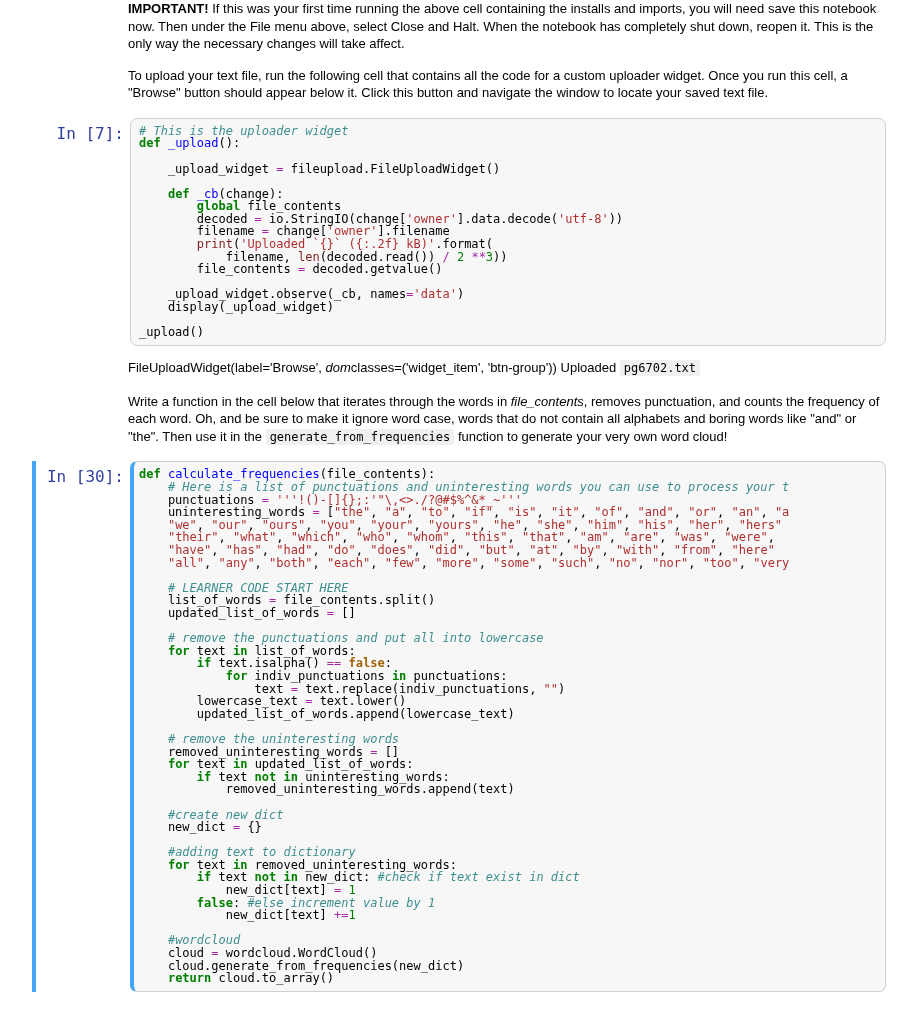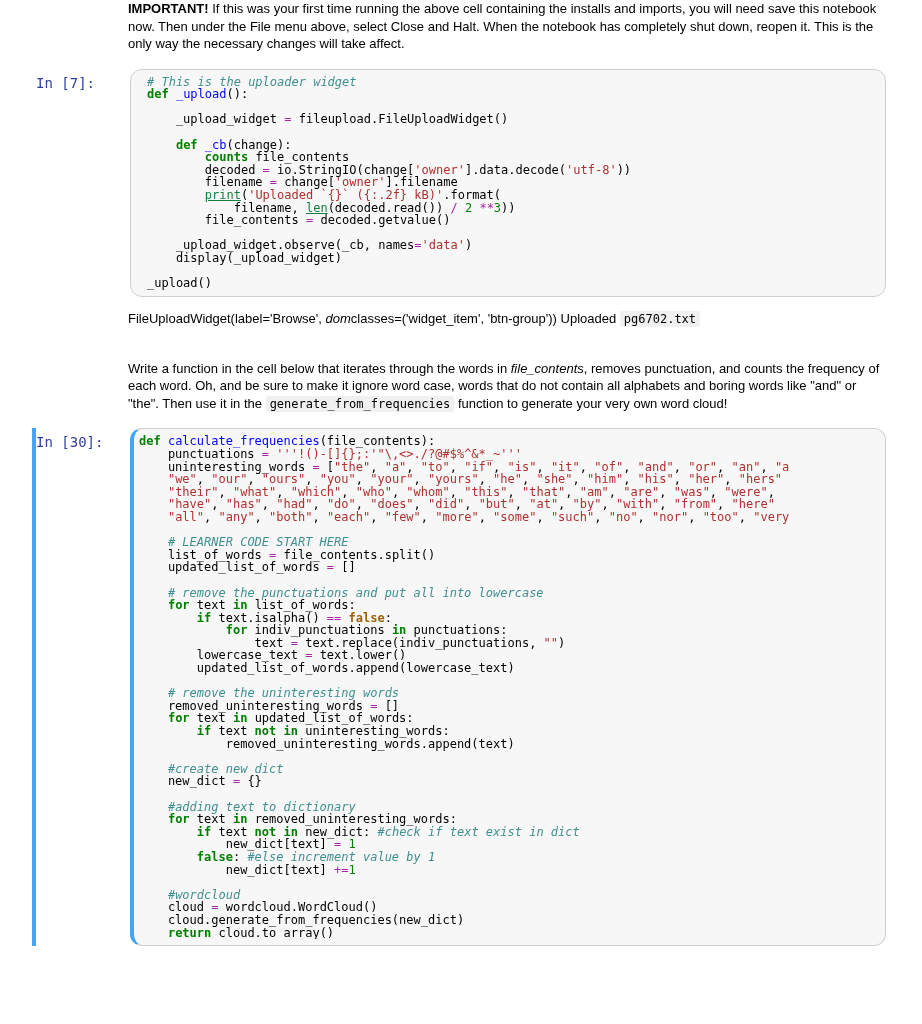--- a/index.html
+++ b/index.html
@@ -34,32 +34,33 @@
     font-size: 12px;
   }
 
   .cell {
     display: flex;
     margin: 0 36px 14px 36px;
   }
   .cell-prompt {
     width: 88px;
     flex: 0 0 88px;
+    text-align: right;
     padding-right: 6px;
     padding-top: 6px;
     font-family: "DejaVu Sans Mono", Menlo, Consolas, monospace;
-    font-size: 14px;
+    font-size: 16px;
     color: #303F9F;
   }
   .cell-body {
     flex: 1 1 auto;
     border: 1px solid #cfcfcf;
-    border-radius: 12px;
+    border-radius: 7px;
     background: #f7f7f7;
-    padding: 6px 16px;
+    padding: 6px 8px;
     overflow: hidden;
   }
   .cell-selected .cell-body {
     border-left: 4px solid #42A5F5;
     padding-left: 5px;
   }
   .cell-selected {
     position: relative;
   }
   .cell-selected::before {
@@ -78,54 +79,55 @@
     font-size: 12px;
     line-height: 1.05;
     white-space: pre;
     overflow-x: hidden;
   }
 
   
   .c  { color: #3f8f8f; font-style: italic; }   
   .k  { color: #008000; font-weight: 700; }
   .nf { color: #0000ff; }                        
-  .nb { color: #15803d; text-decoration: underline; }                        
+  .nb { color: #7f1d1d; }                        
   .s  { color: #b03030; }                        
   .mi { color: #008000; }                        
   .op { color: #a626a4; }                        
   .bp { color: #a16207; font-weight: 700; }
 
   .output-block {
     margin-left: 128px;
     margin-right: 40px;
-    margin-bottom: 34px;
+    margin-bottom: 18px;
     font-size: 13px;
   }
 </style>
 </head>
 <body>
 
 <div class="page">
 
   <div class="md-block">
     <p>
       <strong>IMPORTANT!</strong><span> If this was your first time running the above cell containing the installs and imports, you will need save this notebook now. Then under the File menu above, select Close and Halt. When the notebook has completely shut down, reopen it. This is the only way the necessary changes will take affect.</span>
     </p>
+    <p>To upload your text file, run the following cell that contains all the code for a custom uploader widget. Once you run this cell, a "Browse" button should appear below it. Click this button and navigate the window to locate your saved text file.</p>
   </div>
 
   <div class="cell">
     <div class="cell-prompt">In [7]:</div>
     <div class="cell-body">
 <pre class="code"><span class="c"># This is the uploader widget</span>
 <span class="k">def</span> <span class="nf">_upload</span>():
 
     _upload_widget <span class="op">=</span> fileupload.FileUploadWidget()
 
     <span class="k">def</span> <span class="nf">_cb</span>(change):
-        <span class="k">counts</span> file_contents
+        <span class="k">global</span> file_contents
         decoded <span class="op">=</span> io.StringIO(change[<span class="s">'owner'</span>].data.decode(<span class="s">'utf-8'</span>))
         filename <span class="op">=</span> change[<span class="s">'owner'</span>].filename
         <span class="nb">print</span>(<span class="s">'Uploaded `{}` ({:.2f} kB)'</span>.format(
             filename, <span class="nb">len</span>(decoded.read()) <span class="op">/</span> <span class="mi">2</span> <span class="op">**</span><span class="mi">3</span>))
         file_contents <span class="op">=</span> decoded.getvalue()
 
     _upload_widget.observe(_cb, names<span class="op">=</span><span class="s">'data'</span>)
     display(_upload_widget)
 
 _upload()</pre>
@@ -139,20 +141,21 @@
   <div class="md-block">
     <p>
       <span>Write a function in the cell below that iterates through the words in </span><em>file_contents</em><span>, removes punctuation, and counts the frequency of each word. Oh, and be sure to make it ignore word case, words that do not contain all alphabets and boring words like "and" or "the". Then use it in the </span><code class="inline-code">generate_from_frequencies</code><span> function to generate your very own word cloud!</span>
     </p>
   </div>
 
   <div class="cell cell-selected">
     <div class="cell-prompt">In [30]:</div>
     <div class="cell-body">
 <pre class="code"><span class="k">def</span> <span class="nf">calculate_frequencies</span>(file_contents):
+    <span class="c"># Here is a list of punctuations and uninteresting words you can use to process your t</span>
     punctuations <span class="op">=</span> <span class="s">'''!()-[]{};:'"\,&lt;&gt;./?@#$%^&amp;*_~'''</span>
     uninteresting_words <span class="op">=</span> [<span class="s">"the"</span>, <span class="s">"a"</span>, <span class="s">"to"</span>, <span class="s">"if"</span>, <span class="s">"is"</span>, <span class="s">"it"</span>, <span class="s">"of"</span>, <span class="s">"and"</span>, <span class="s">"or"</span>, <span class="s">"an"</span>, <span class="s">"a</span>
     <span class="s">"we"</span>, <span class="s">"our"</span>, <span class="s">"ours"</span>, <span class="s">"you"</span>, <span class="s">"your"</span>, <span class="s">"yours"</span>, <span class="s">"he"</span>, <span class="s">"she"</span>, <span class="s">"him"</span>, <span class="s">"his"</span>, <span class="s">"her"</span>, <span class="s">"hers"</span>
     <span class="s">"their"</span>, <span class="s">"what"</span>, <span class="s">"which"</span>, <span class="s">"who"</span>, <span class="s">"whom"</span>, <span class="s">"this"</span>, <span class="s">"that"</span>, <span class="s">"am"</span>, <span class="s">"are"</span>, <span class="s">"was"</span>, <span class="s">"were"</span>,
     <span class="s">"have"</span>, <span class="s">"has"</span>, <span class="s">"had"</span>, <span class="s">"do"</span>, <span class="s">"does"</span>, <span class="s">"did"</span>, <span class="s">"but"</span>, <span class="s">"at"</span>, <span class="s">"by"</span>, <span class="s">"with"</span>, <span class="s">"from"</span>, <span class="s">"here"</span>
     <span class="s">"all"</span>, <span class="s">"any"</span>, <span class="s">"both"</span>, <span class="s">"each"</span>, <span class="s">"few"</span>, <span class="s">"more"</span>, <span class="s">"some"</span>, <span class="s">"such"</span>, <span class="s">"no"</span>, <span class="s">"nor"</span>, <span class="s">"too"</span>, <span class="s">"very</span>
     
     <span class="c"># LEARNER CODE START HERE</span>
     list_of_words <span class="op">=</span> file_contents.split()
     updated_list_of_words <span class="op">=</span> []

